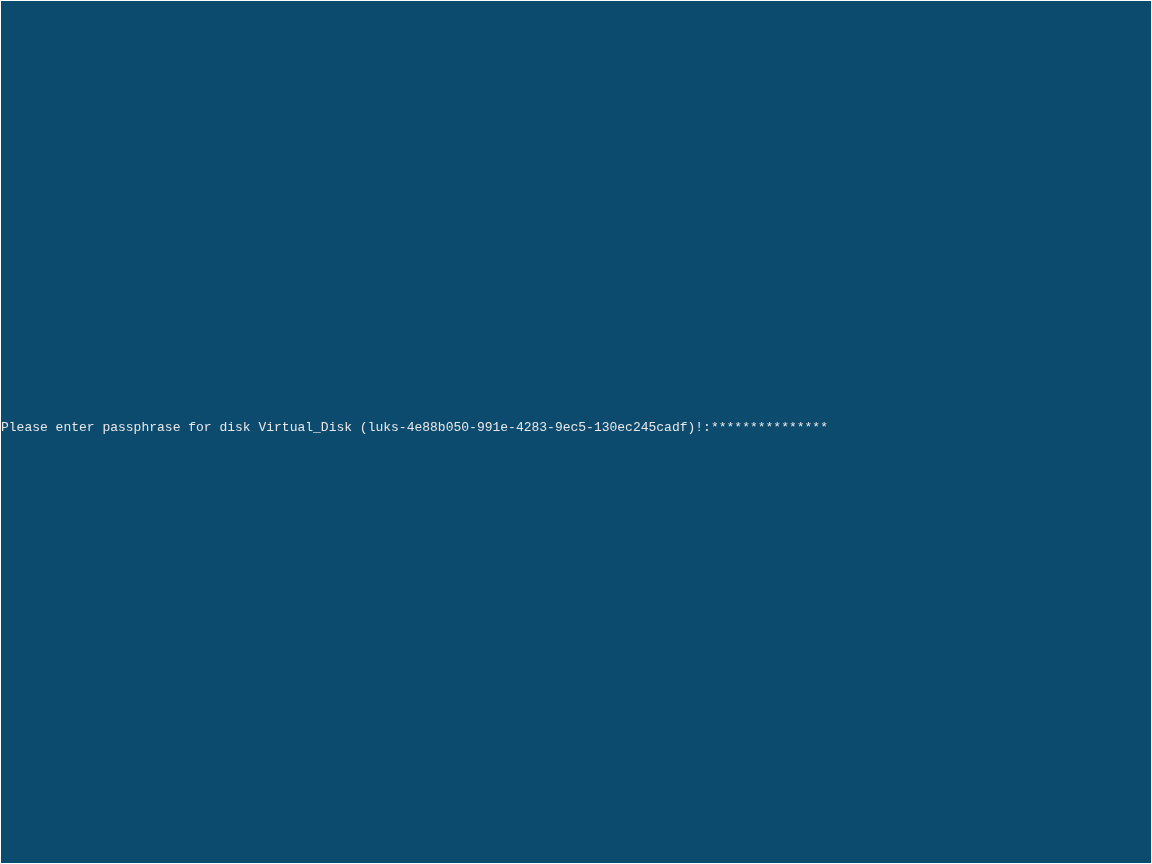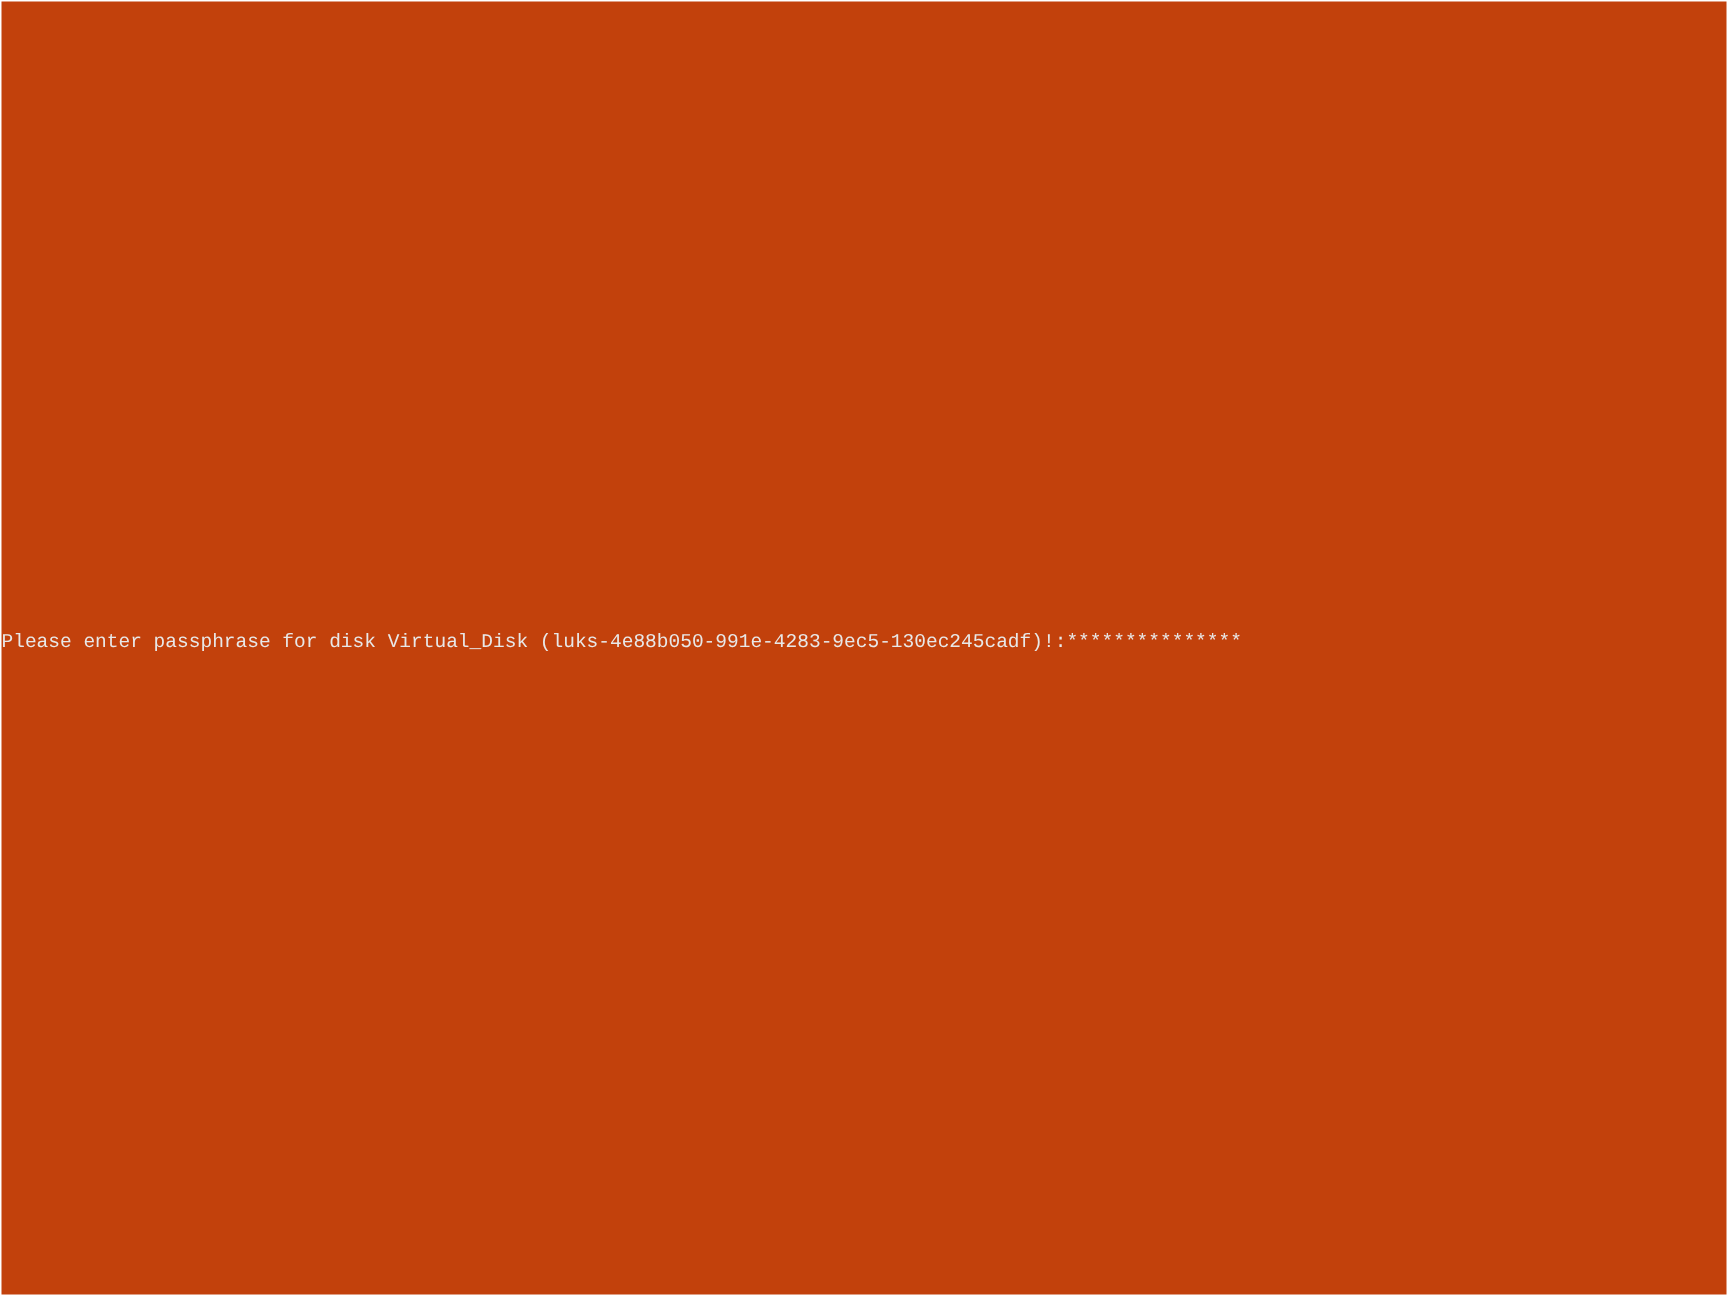--- a/index.html
+++ b/index.html
@@ -17,21 +17,21 @@
     }
     .screen-border {
       width: 1152px;
       height: 864px;
       background: #ffffff;
       padding: 1px;
     }
     .console {
       width: 100%;
       height: 100%;
-      background: #c2410c;
+      background: #0c4a6e;
       color: #ffffff;
       font-family: "Courier New", Courier, monospace;
       font-size: 13px;
       line-height: 16px;
       letter-spacing: 0px;
       position: relative;
     }
     .prompt-line {
       position: absolute;
       top: 419px;

